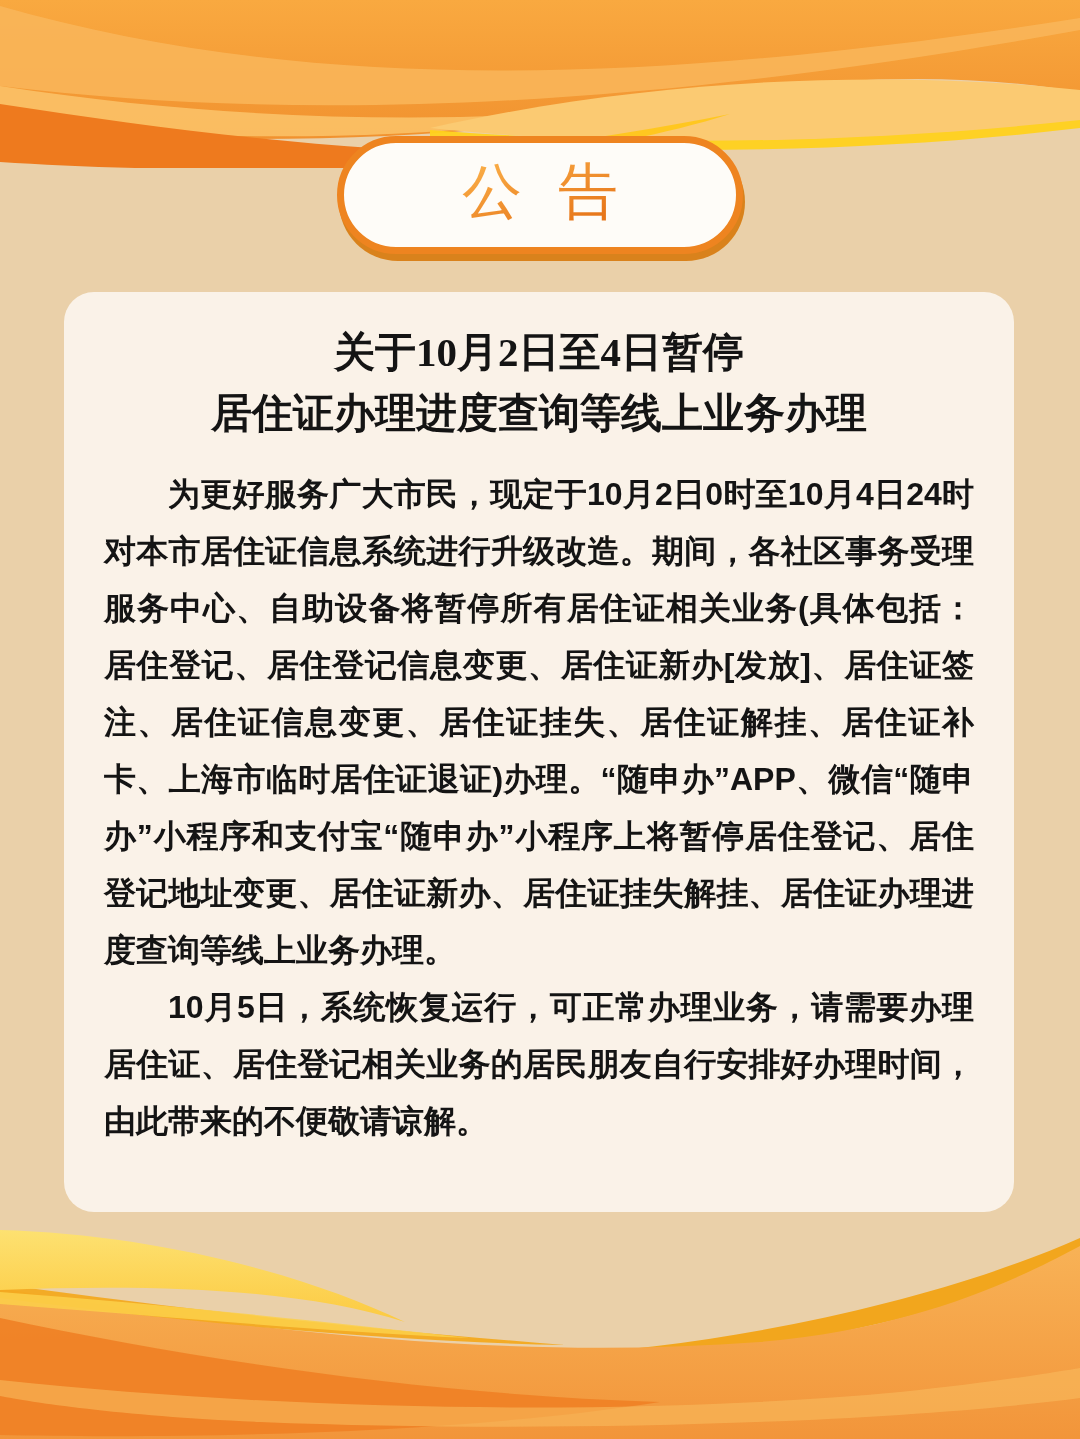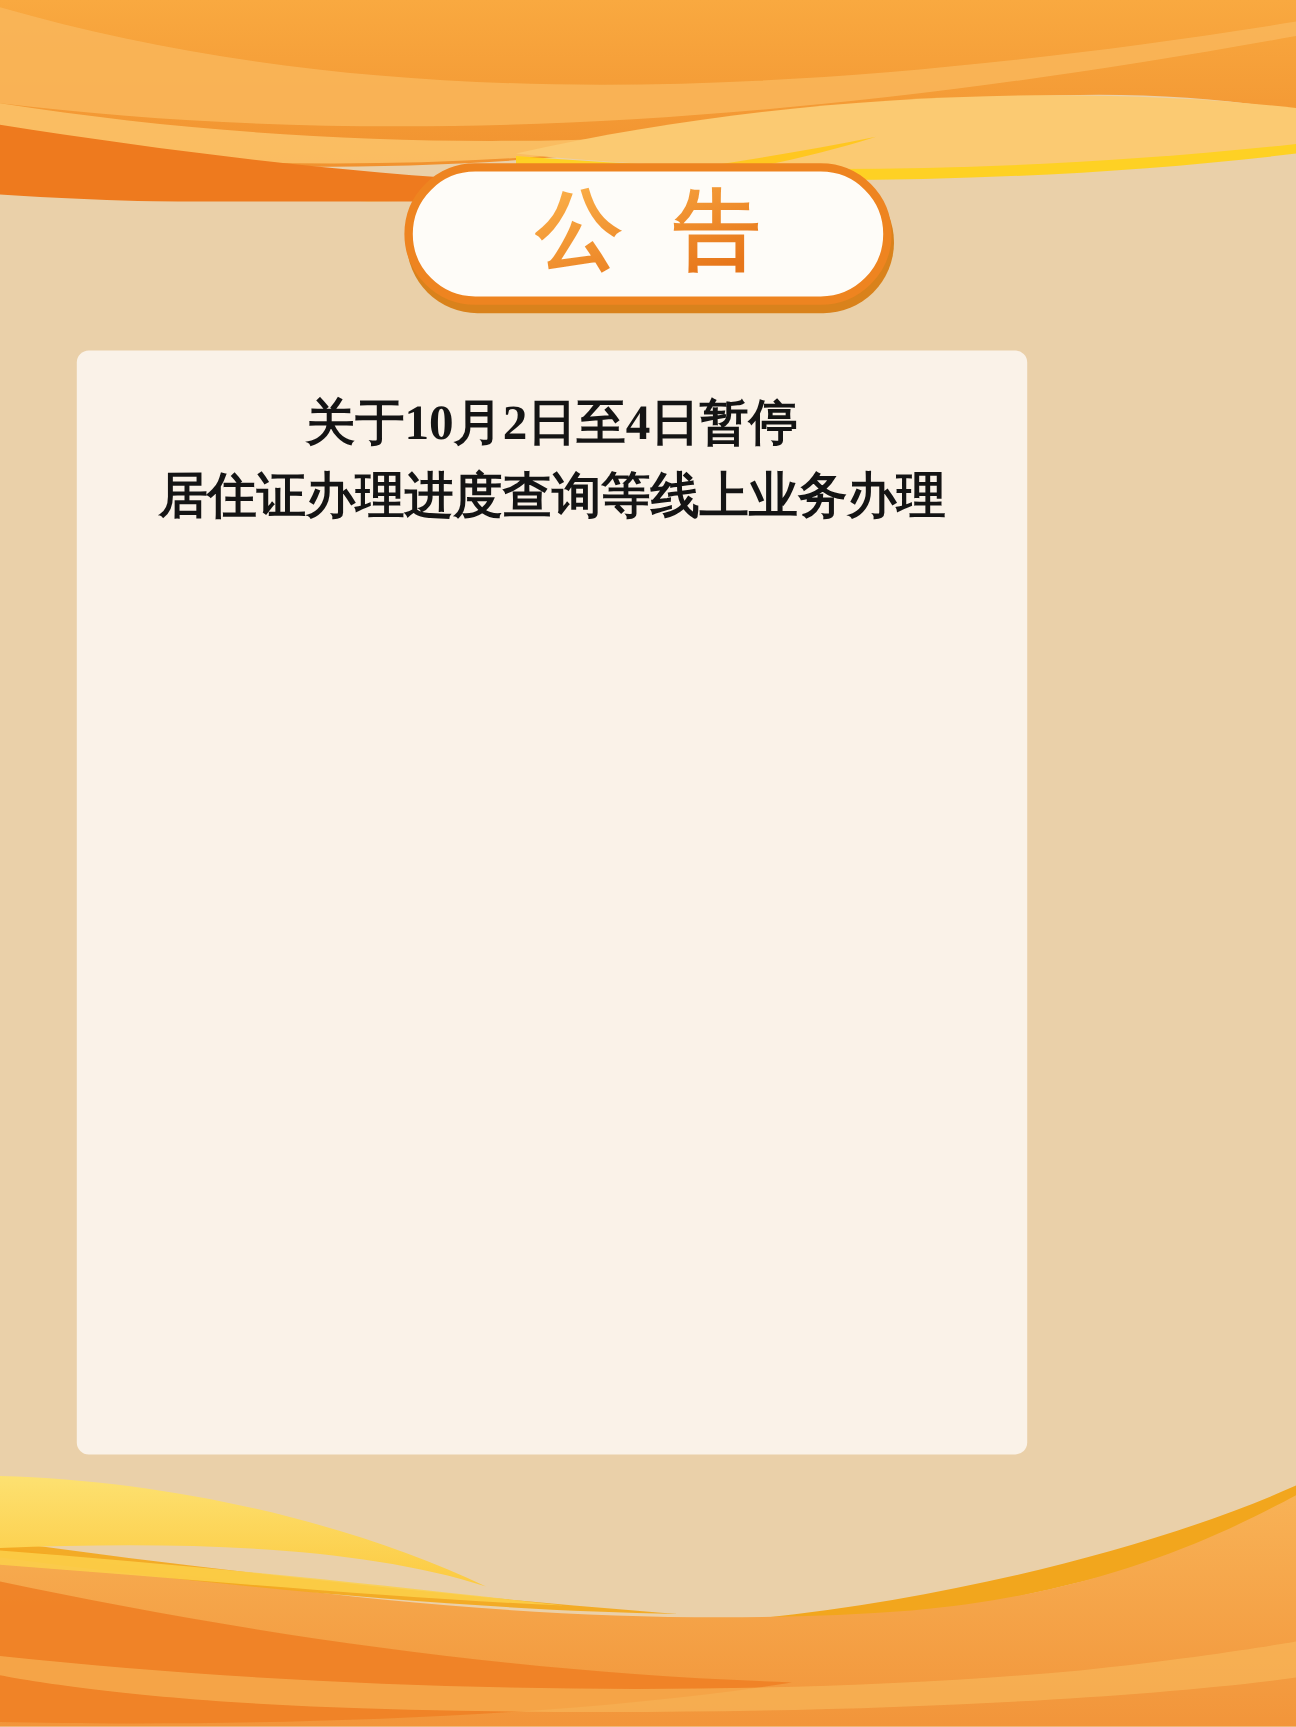--- a/index.html
+++ b/index.html
@@ -28,38 +28,38 @@
     position:absolute;
     top:136px;left:50%;margin-left:-203px;
     width:406px;height:118px;
     background:var(--badge-bg,#fefcf8);
     border:7px solid var(--accent,#ee8420);
     border-radius:70px;
     box-shadow:2px 7px 0 var(--accent-dark,#d9821c);
     display:flex;align-items:center;justify-content:center;
   }
   .badge-text{
-    font-size:72px;
-    font-weight:bold;
+    font-size:60px;
+    font-weight:normal;
     line-height:1;
     word-spacing:0.32em;
     letter-spacing:0;
     background:linear-gradient(160deg,var(--badge-text-top,#f9ab45) 10%,var(--badge-text-bottom,#e7761a) 85%);
     -webkit-background-clip:text;
     background-clip:text;
     color:transparent;
     padding-bottom:6px;
   }
 
   .card{
     position:absolute;
     left:64px;top:292px;
-    width:792px;height:920px;
+    width:950px;height:920px;
     background:var(--card,#faf2e8);
-    border-radius:10px;
+    border-radius:30px;
     padding:30px 40px 0 40px;
   }
   .title{
     text-align:center;
     font-family:"Liberation Serif","DejaVu Serif",serif;
     font-weight:900;
     font-size:41px;
     line-height:61px;
     color:var(--text,#141414);
     margin-bottom:22px;
@@ -120,13 +120,15 @@
 
 <div class="badge">
   <span class="badge-text">公 告</span>
 </div>
 
 <div class="card">
   <h1 class="title">
     <span class="title-line">关于10月2日至4日暂停</span>
     <span class="title-line">居住证办理进度查询等线上业务办理</span>
   </h1>
+  <p class="para">为更好服务广大市民，现定于10月2日0时至10月4日24时对本市居住证信息系统进行升级改造。期间，各社区事务受理服务中心、自助设备将暂停所有居住证相关业务(具体包括：居住登记、居住登记信息变更、居住证新办[发放]、居住证签注、居住证信息变更、居住证挂失、居住证解挂、居住证补卡、上海市临时居住证退证)办理。“随申办”APP、微信“随申办”小程序和支付宝“随申办”小程序上将暂停居住登记、居住登记地址变更、居住证新办、居住证挂失解挂、居住证办理进度查询等线上业务办理。</p>
+  <p class="para">10月5日，系统恢复运行，可正常办理业务，请需要办理居住证、居住登记相关业务的居民朋友自行安排好办理时间，由此带来的不便敬请谅解。</p>
 </div>
 
 </body></html>

